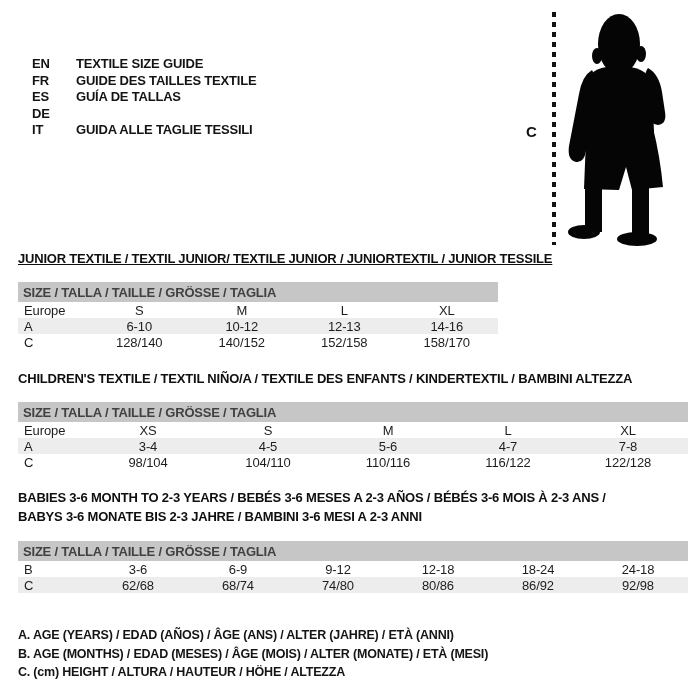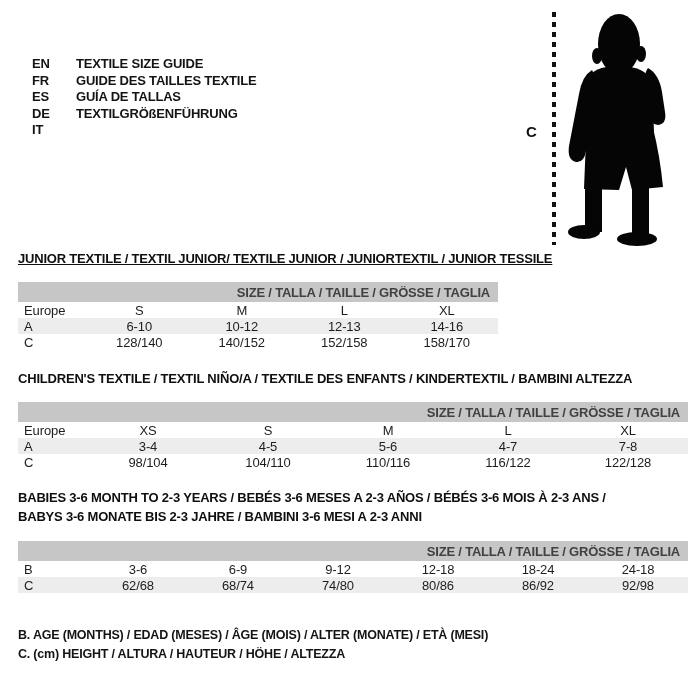--- a/index.html
+++ b/index.html
@@ -23,21 +23,21 @@
   .sec-title{
     position:absolute;left:18px;font-size:13px;font-weight:700;letter-spacing:-0.2px;color:#0f0f0f;
     line-height:18.5px;white-space:nowrap;
   }
   
   table.size-table{position:absolute;left:18px;border-collapse:collapse;table-layout:fixed;}
   table.t-narrow{width:480px;}
   table.t-wide{width:670px;}
   tr.bar td{
     background:#c6c6c6;height:20px;font-size:13px;font-weight:700;color:#414141;
-    text-align:right;padding:0 8px 0 5px;letter-spacing:-0.2px;
+    text-align:left;padding:0 8px 0 5px;letter-spacing:-0.2px;
   }
   td{font-size:13px;font-weight:400;height:16px;padding:0;text-align:center;color:#1d1d1d;letter-spacing:-0.1px;}
   td.lab{text-align:left;padding-left:6px;}
   tr.stripe td{background:#ededed;}
   
   .legend{position:absolute;left:18px;top:626px;}
   .legend-line{font-size:12.5px;font-weight:700;letter-spacing:-0.2px;line-height:18.6px;color:#141414;white-space:nowrap;}
 </style>
 </head>
 <body>
@@ -52,24 +52,24 @@
     <div class="lang-row">
       <span class="lang-code">FR</span>
       <span class="lang-title">GUIDE DES TAILLES TEXTILE</span>
     </div>
     <div class="lang-row">
       <span class="lang-code">ES</span>
       <span class="lang-title">GUÍA DE TALLAS</span>
     </div>
     <div class="lang-row">
       <span class="lang-code">DE</span>
-      <span class="lang-title">TEXTILGRÖßENFÜHRUNG</span>
     </div>
     <div class="lang-row">
       <span class="lang-code">IT</span>
+      <span class="lang-title">GUIDA ALLE TAGLIE TESSILI</span>
     </div>
   </div>
 
   <div class="figure">
     <span class="measure-label">C</span>
     <div class="measure-line"></div>
     <svg class="baby-svg" width="136" height="238" viewBox="0 0 136 238" xmlns="http://www.w3.org/2000/svg">
       <g fill="#050505">
         <ellipse cx="59" cy="34" rx="21" ry="30"></ellipse>
         <ellipse cx="37" cy="46" rx="5" ry="8"></ellipse>
@@ -198,17 +198,18 @@
         <td>68/74</td>
         <td>74/80</td>
         <td>80/86</td>
         <td>86/92</td>
         <td>92/98</td>
       </tr>
     </tbody>
   </table>
 
   <div class="legend">
+    <div class="legend-line">A. AGE (YEARS) / EDAD (AÑOS) / ÂGE (ANS) / ALTER (JAHRE) / ETÀ (ANNI)</div>
     <div class="legend-line">B. AGE (MONTHS) / EDAD (MESES) / ÂGE (MOIS) / ALTER (MONATE) / ETÀ (MESI)</div>
     <div class="legend-line">C. (cm) HEIGHT / ALTURA / HAUTEUR / HÖHE / ALTEZZA</div>
   </div>
 
 </div>
 
 </body></html>

